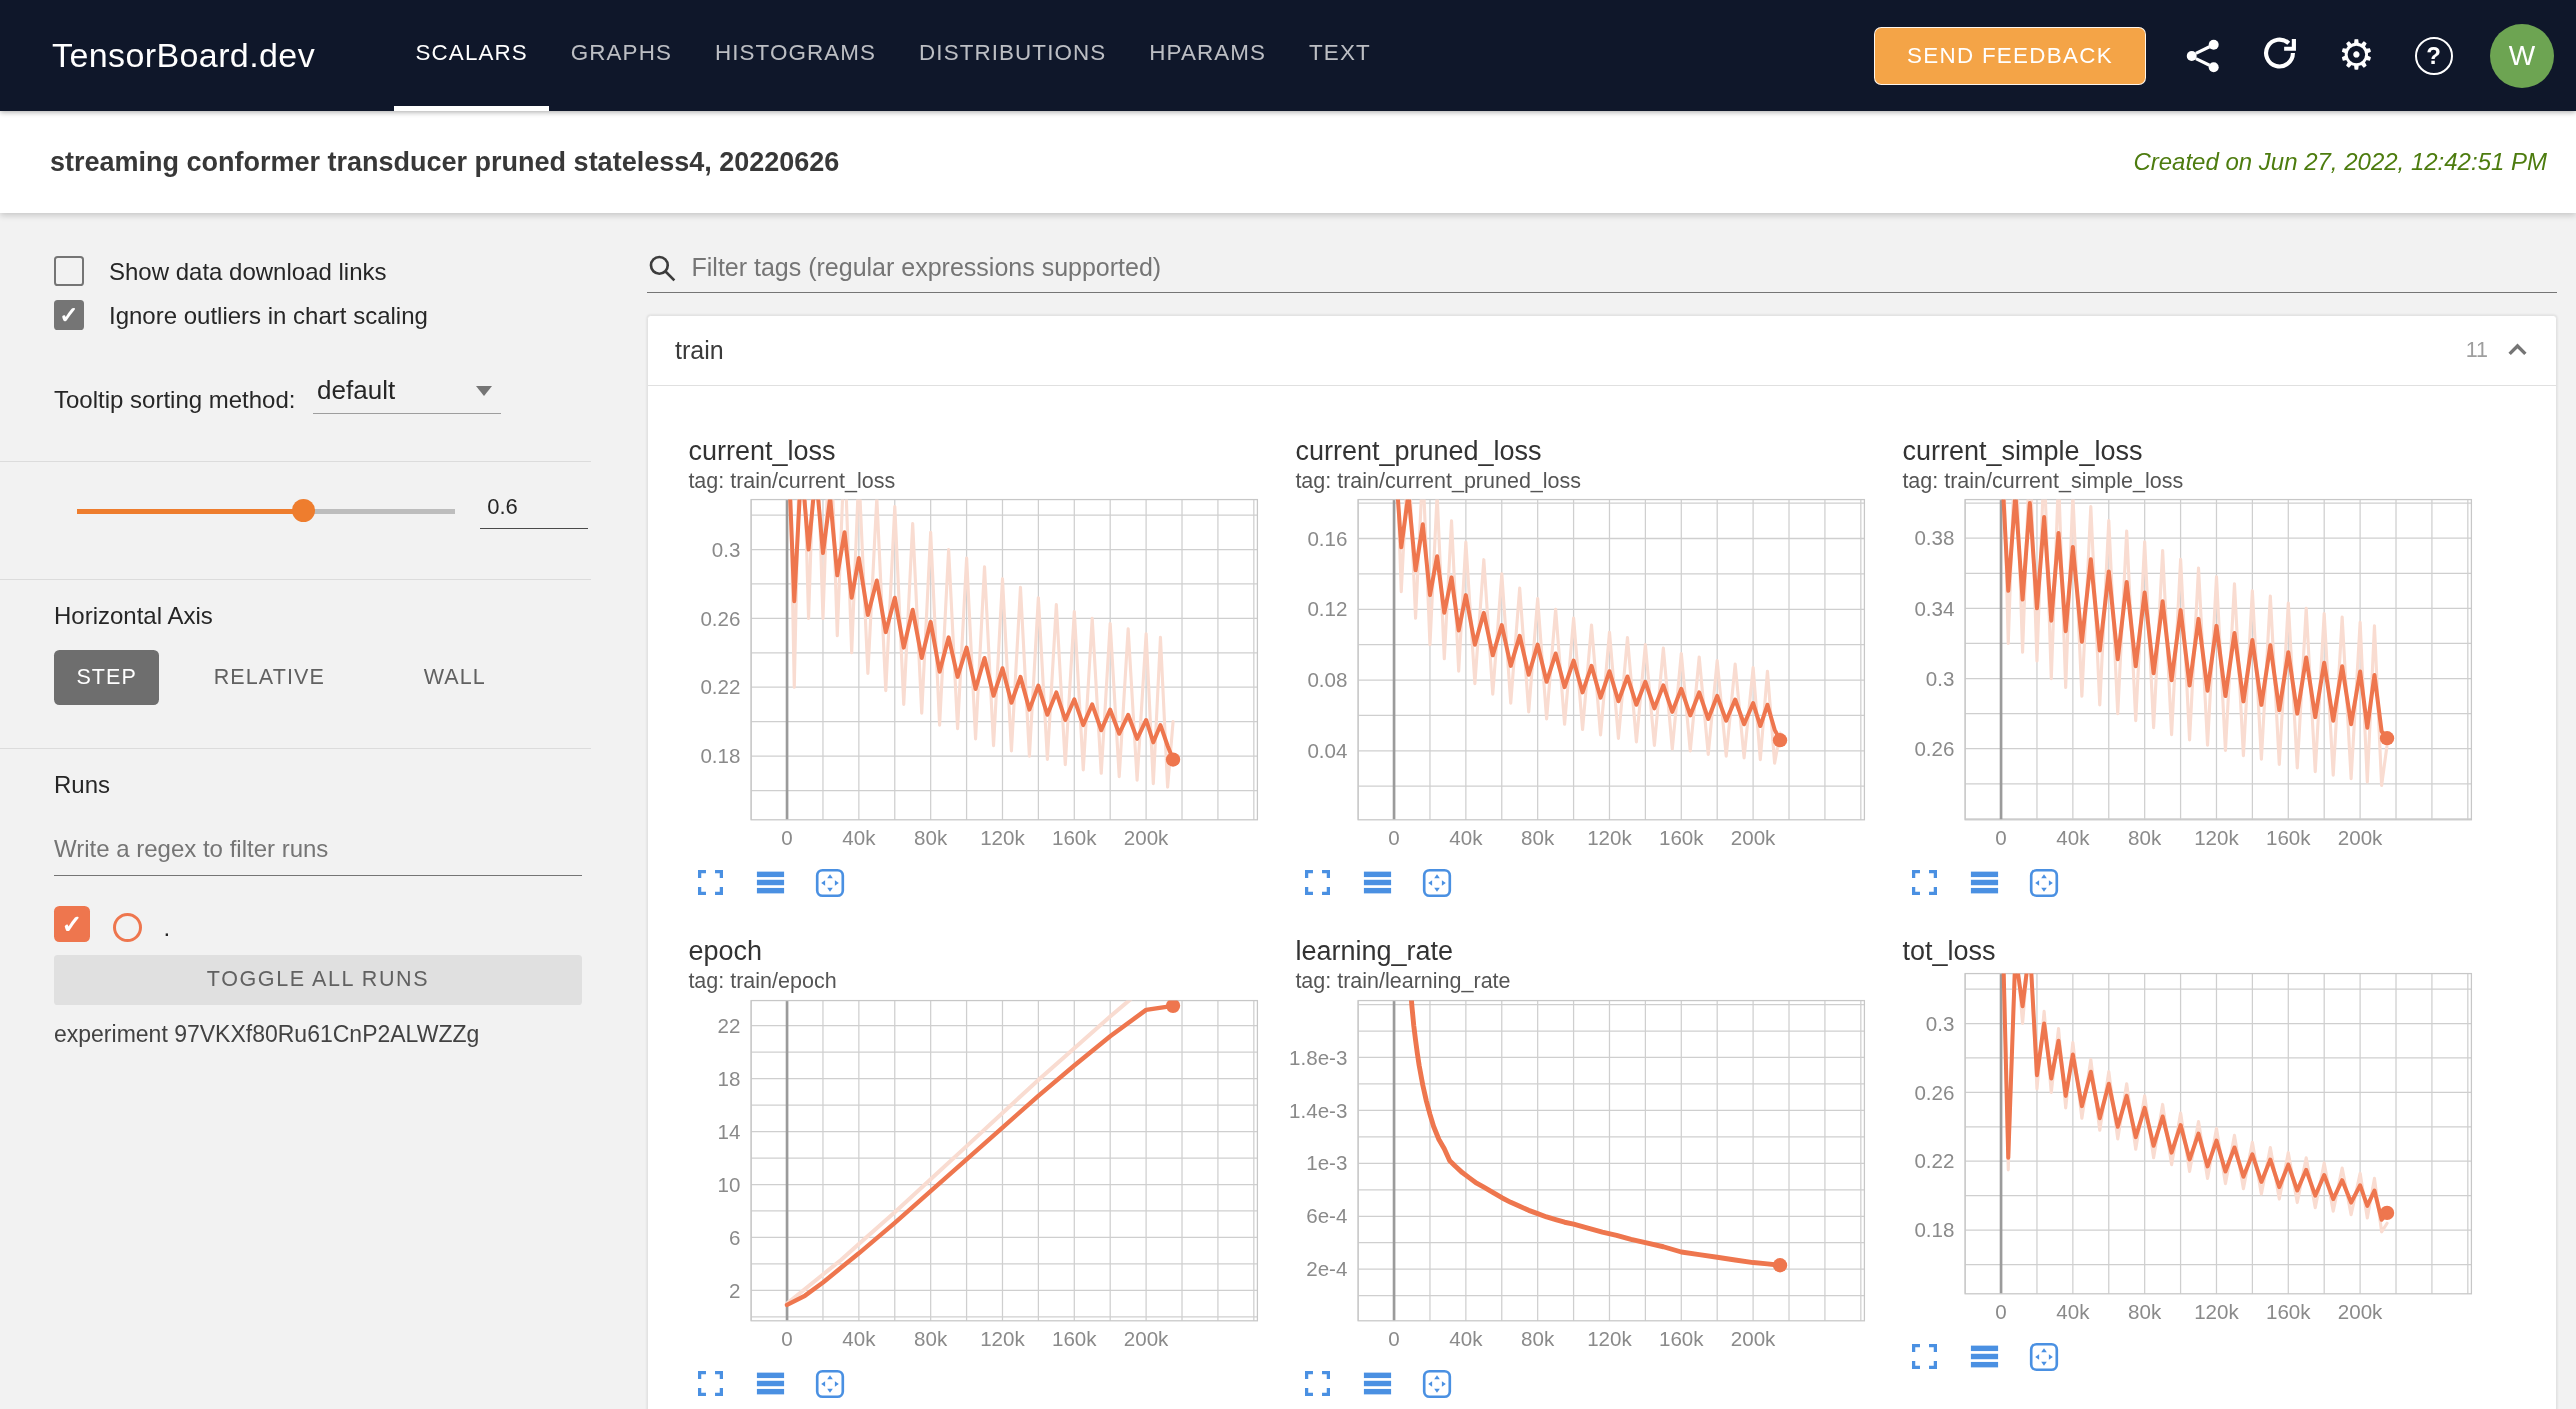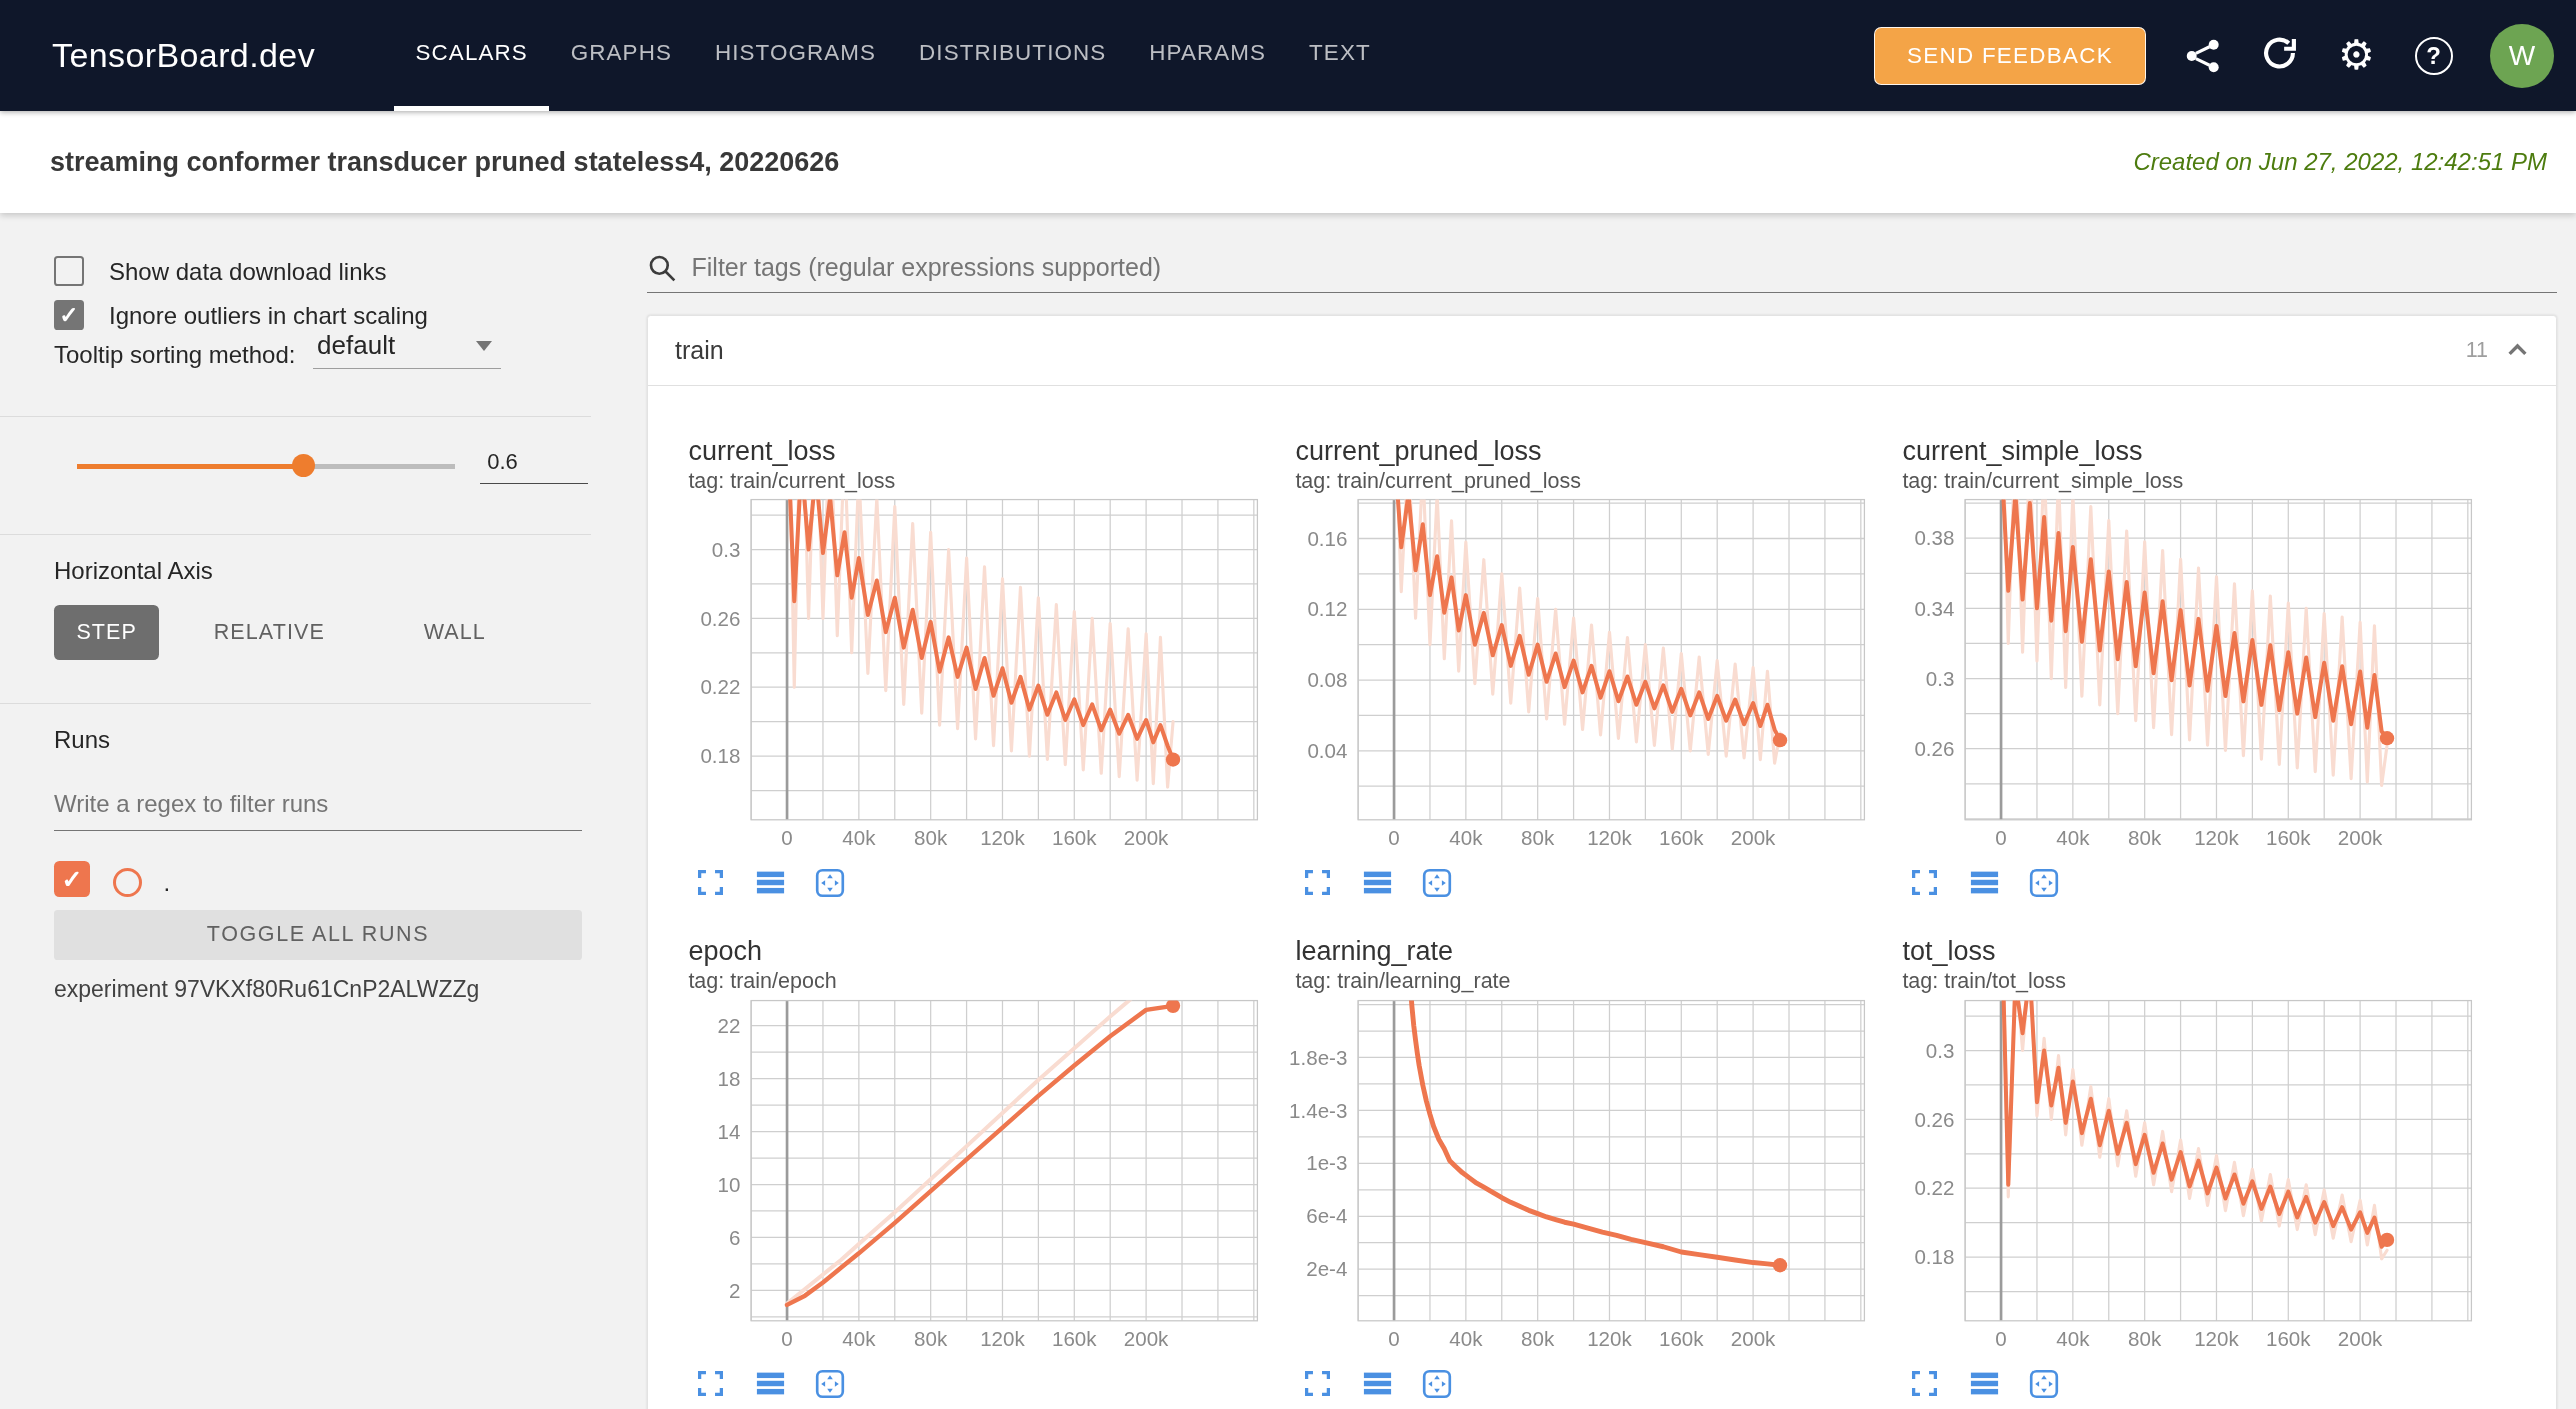--- a/index.html
+++ b/index.html
@@ -95,21 +95,21 @@
   .group-count { margin-left:auto; font-size:21.5px; color:#9e9e9e; margin-right:16px; }
   .charts { display:flex; flex-wrap:wrap; padding:48px 0 0 22.4px; }
   .chart { width:607px; margin-bottom:36px; }
   .chart-title { font-size:27px; color:#333; line-height:34px; padding-left:18px; }
   .chart-tag { font-size:21.5px; color:#555; line-height:27px; padding-left:18px; }
   svg.plot { display:block; width:597px; height:356px; margin-top:1.8px; }
   svg.plot text { font-size:23px; fill:#8a8a8a; font-family:"Liberation Sans",sans-serif; }
   .chart-actions { display:flex; gap:30px; padding-left:25px; margin-top:16px; }
   .chart-action { background:none; border:none; padding:0; width:30px; height:30px; cursor:pointer; }
 
-  .mt16{margin-top:14.3px} .mt50{} .mt52{margin-top:47px} .mt28{margin-top:25px}
+  .mt16{margin-top:14.3px} .mt50{margin-top:45px} .mt52{margin-top:47px} .mt28{margin-top:25px}
   .mt36{margin-top:32px} .mt56{margin-top:50px} .mt26{margin-top:23px} .mt22{margin-top:20px}
   .mt48{margin-top:43px} .mt24{margin-top:21.5px} .mt40{margin-top:36px} .mt34{margin-top:30px}
   .mt14{margin-top:12.5px} .mt18{margin-top:16px}
 </style>
 </head>
 <body>
 
 <header class="appbar">
   <div class="logo">TensorBoard.dev</div>
   <nav class="tabs" id="nav-tabs">
@@ -626,21 +626,20 @@
           <polygon points="17,27 13.8,22.5 20.2,22.5" fill="#4a90e2"></polygon>
           <polygon points="7,17 11.5,13.8 11.5,20.2" fill="#4a90e2"></polygon>
           <polygon points="27,17 22.5,13.8 22.5,20.2" fill="#4a90e2"></polygon>
         </svg>
       </button>
     </div>
   </div>
 
   <div class="chart">
     <div class="chart-title">tot_loss</div>
-    <div class="chart-tag">tag: train/tot_loss</div>
     <svg class="plot" viewBox="0 0 666 398">
               <g transform="translate(90,4)">
                 <line x1="0" y1="0" x2="0" y2="358" stroke="#cfcfcf" stroke-width="1.4"></line>
                 <line x1="40.14184397163121" y1="0" x2="40.14184397163121" y2="358" stroke="#cfcfcf" stroke-width="1.4"></line>
                 <line x1="80.28368794326242" y1="0" x2="80.28368794326242" y2="358" stroke="#cfcfcf" stroke-width="1.4"></line>
                 <line x1="120.42553191489361" y1="0" x2="120.42553191489361" y2="358" stroke="#cfcfcf" stroke-width="1.4"></line>
                 <line x1="160.56737588652484" y1="0" x2="160.56737588652484" y2="358" stroke="#cfcfcf" stroke-width="1.4"></line>
                 <line x1="200.70921985815605" y1="0" x2="200.70921985815605" y2="358" stroke="#cfcfcf" stroke-width="1.4"></line>
                 <line x1="240.85106382978722" y1="0" x2="240.85106382978722" y2="358" stroke="#cfcfcf" stroke-width="1.4"></line>
                 <line x1="280.9929078014184" y1="0" x2="280.9929078014184" y2="358" stroke="#cfcfcf" stroke-width="1.4"></line>

